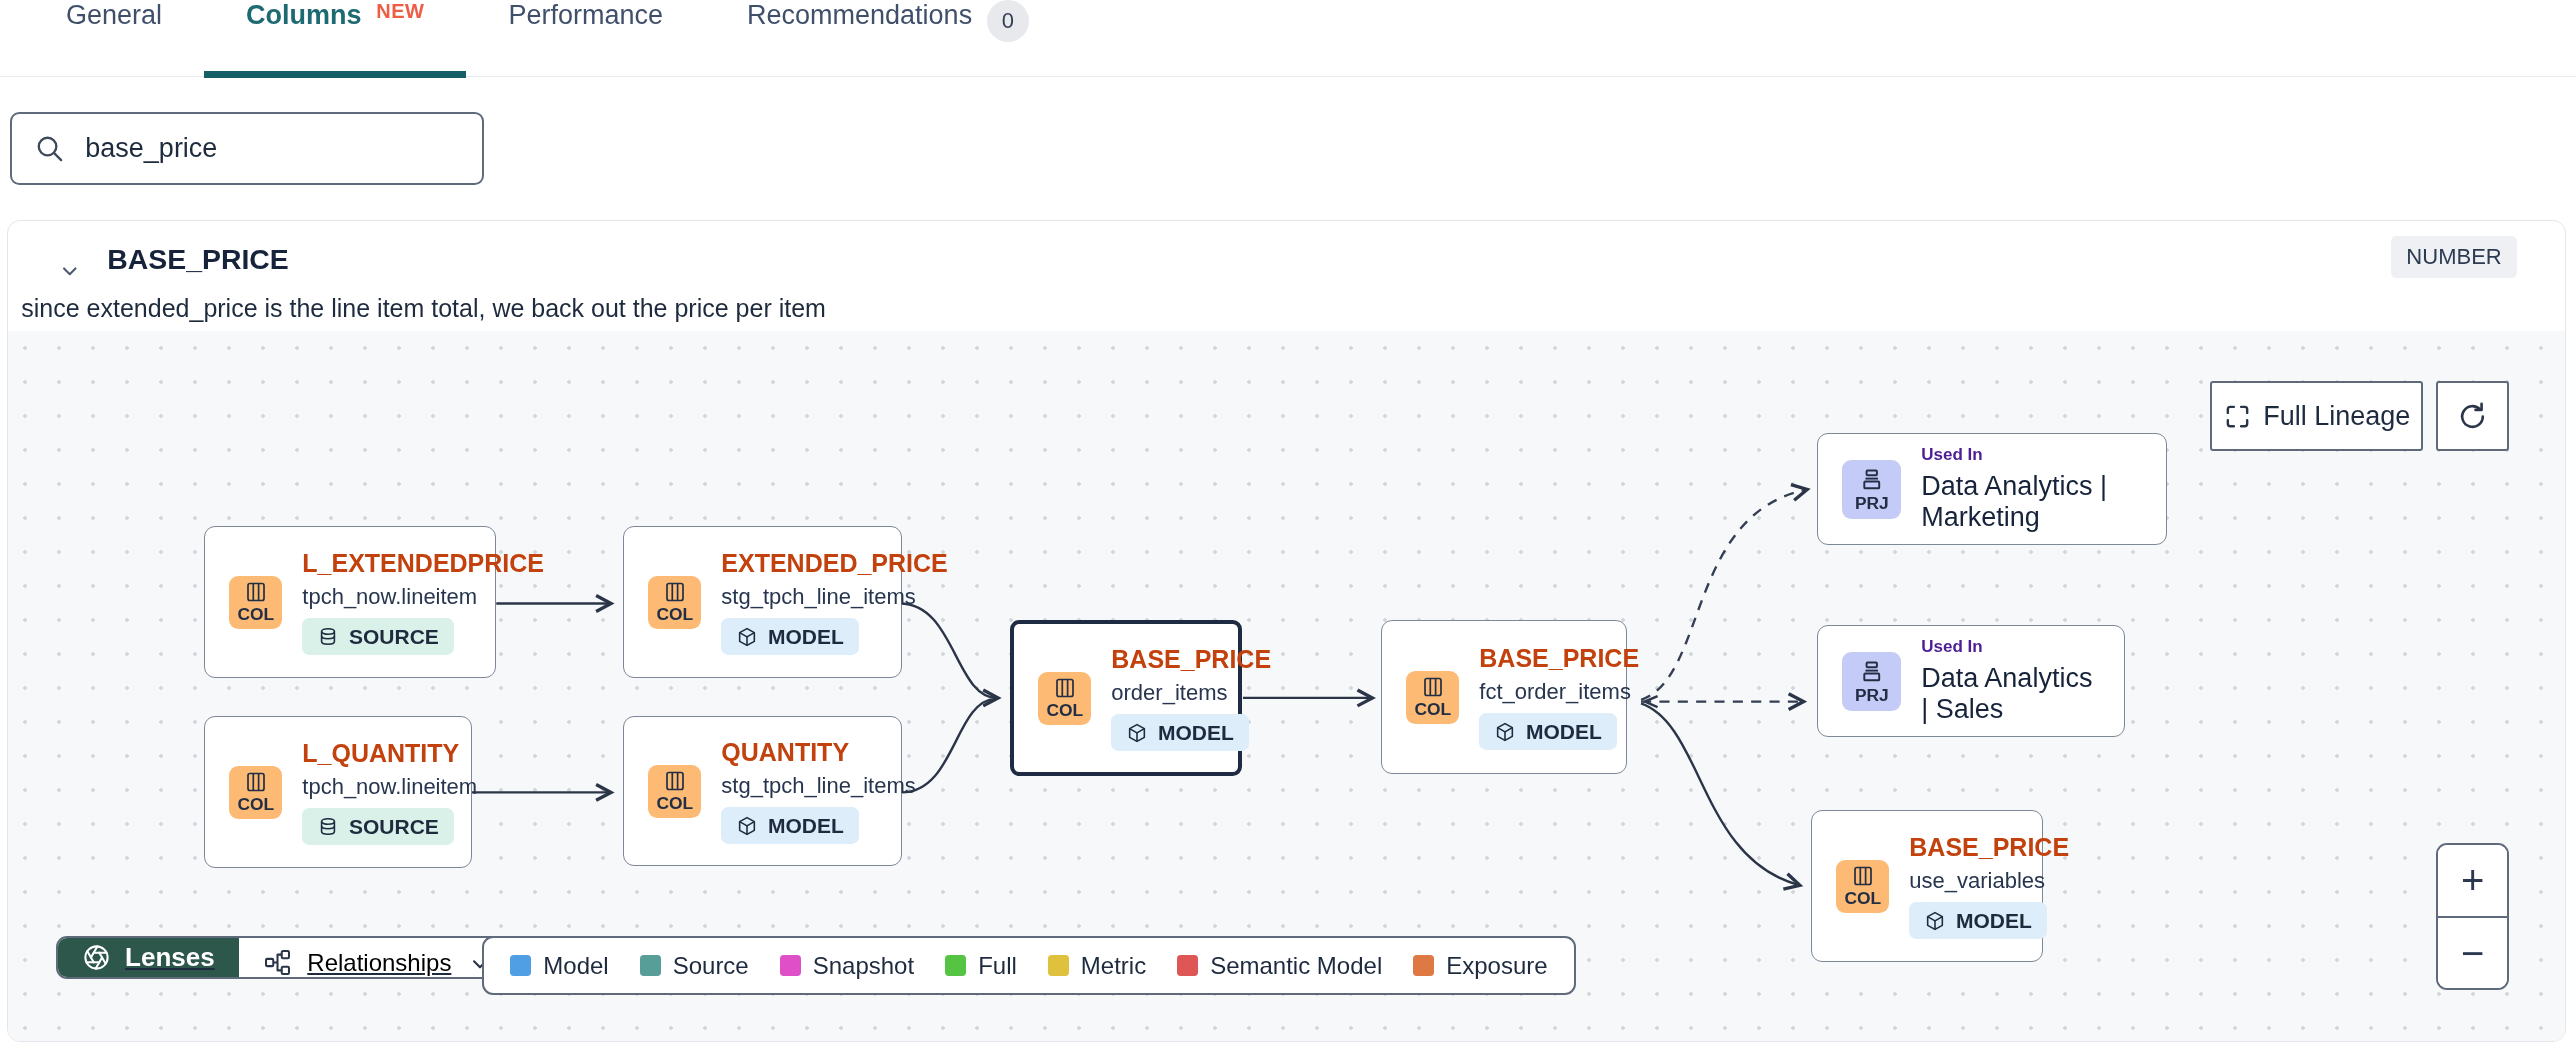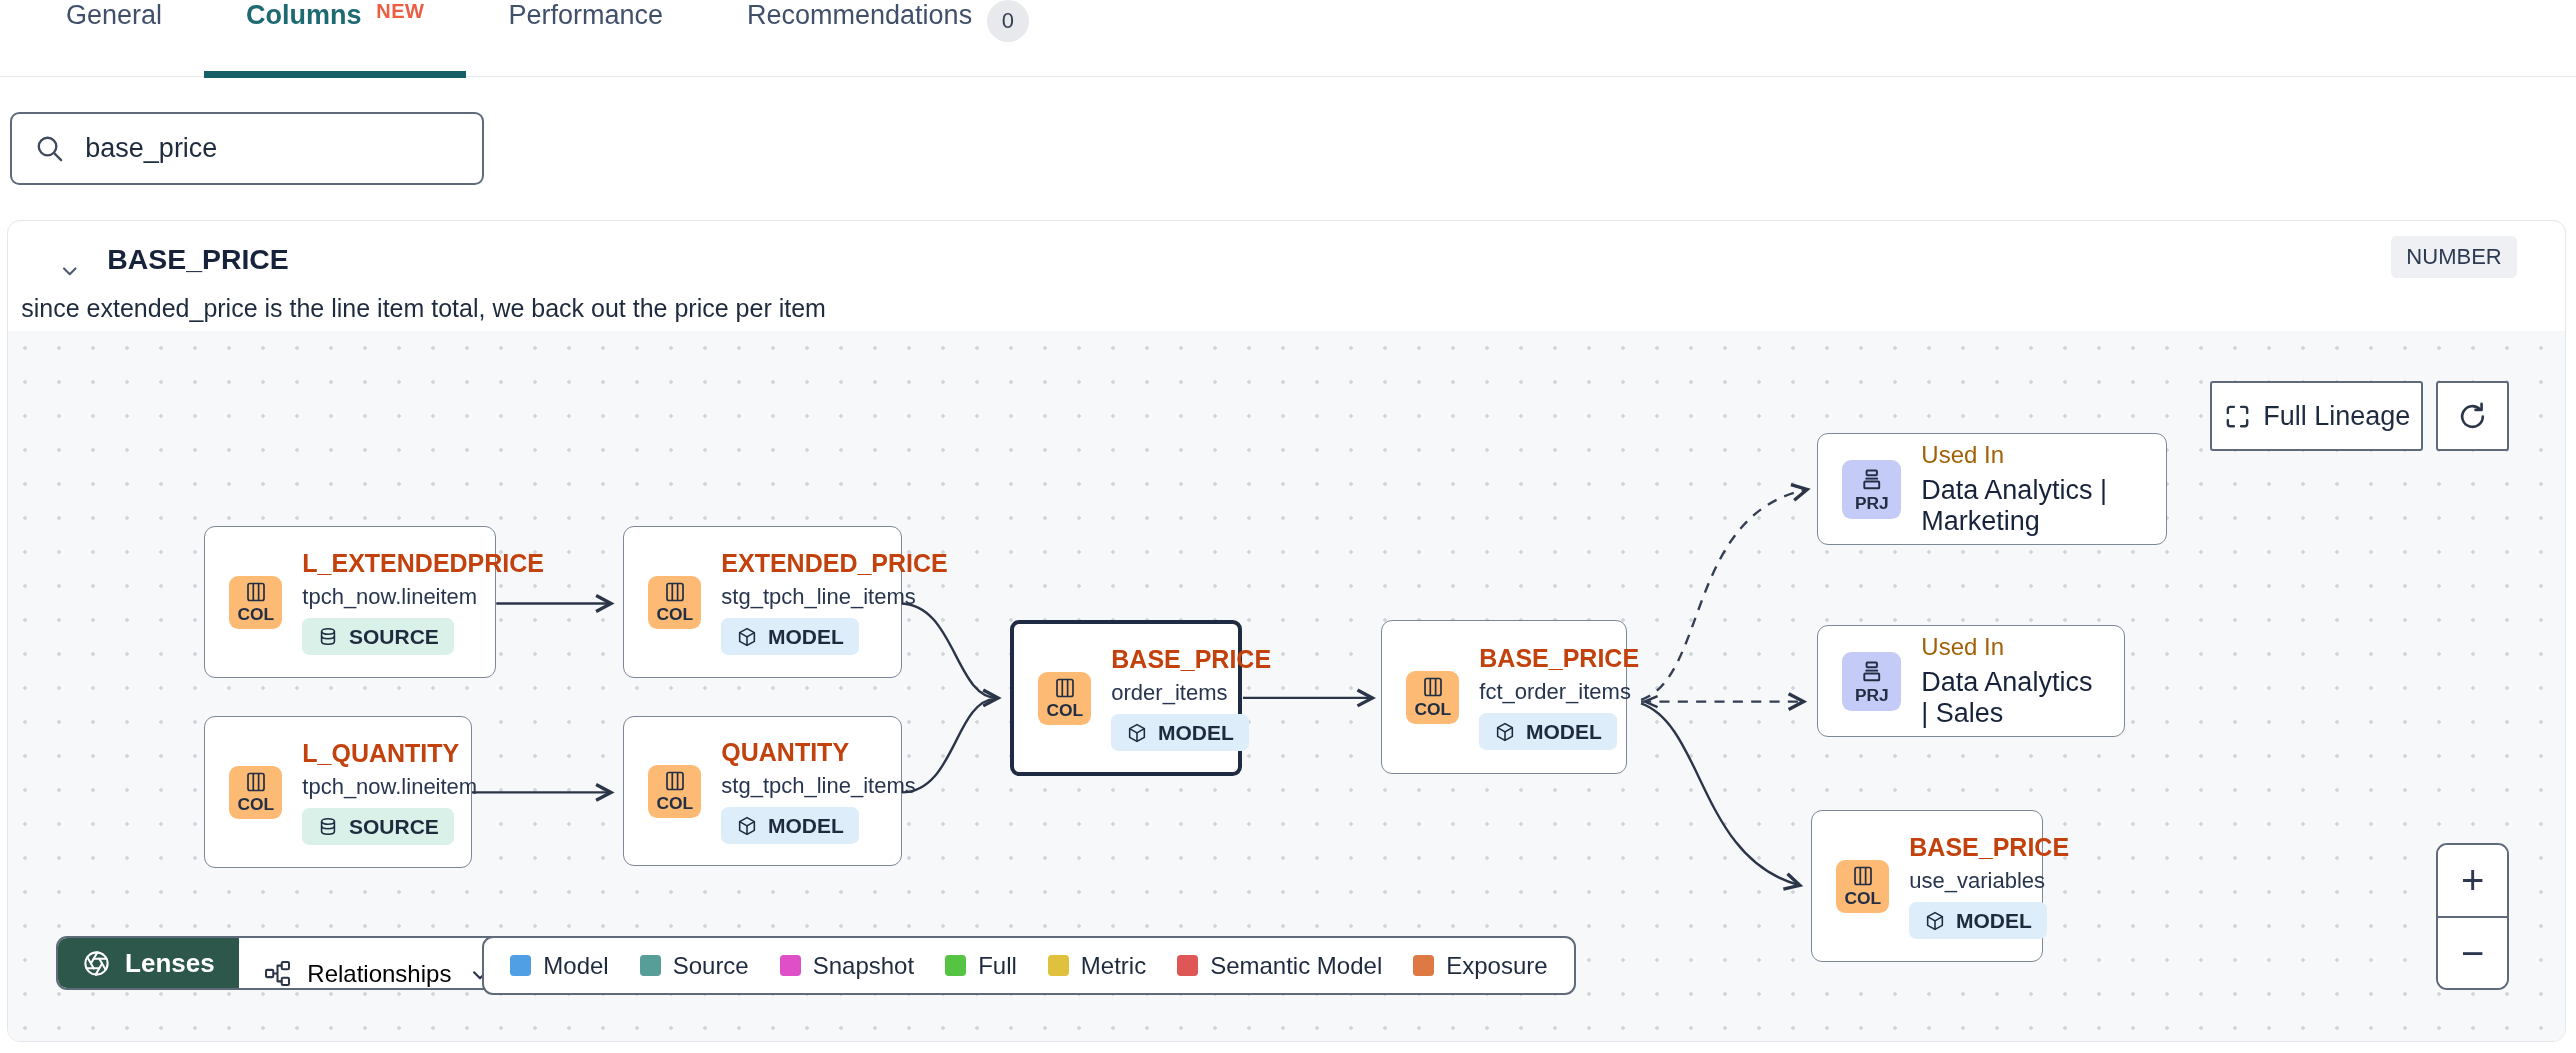--- a/index.html
+++ b/index.html
@@ -44,35 +44,35 @@
         align-items:center;justify-content:center;gap:1.8px;color:#222e44;}
   .kind .klabel{font-size:17.4px;font-weight:600;line-height:1;}
   .prj .kind{width:59px;height:59px;background:#c5cbf7;}
   .nbody{display:flex;flex-direction:column;gap:6.4px;}
   .ntitle{font-size:25px;font-weight:600;color:#c2410c;}
   .nsub{font-size:22px;color:#27354e;}
   .typebadge{display:inline-flex;align-items:center;gap:10px;padding:6.4px 14.7px;border-radius:7.3px;
              font-size:21px;font-weight:600;width:max-content;color:#1e2b3e;margin-top:1.8px;}
   .typebadge.source{background:#d9f1e8;}
   .typebadge.model{background:#ddedfa;}
-  .prj .ntitle{font-size:24px;font-weight:400;color:#a16207;}
+  .prj .ntitle{font-size:17px;font-weight:700;color:#4c1d95;}
   .prj .nsub{font-size:27px;font-weight:500;color:#16233a;}
 
   
   .btn{position:absolute;z-index:3;background:#fff;border:2.3px solid #5f6b7b;border-radius:3px;display:flex;
        align-items:center;justify-content:center;gap:11px;font-size:27px;color:#1e2b3e;box-sizing:border-box;
        cursor:pointer;font-family:inherit;}
   .zoomctl{position:absolute;z-index:3;left:2428px;top:512px;width:73px;height:147px;border:2.3px solid #5f6b7b;
            border-radius:11px;background:#fff;display:flex;flex-direction:column;overflow:hidden;box-sizing:border-box;}
   .zoomctl button{flex:1;border:none;background:#fff;font-size:40px;font-weight:300;color:#2a3850;cursor:pointer;
                   font-family:inherit;line-height:1;padding:0;}
   .zoomctl button:first-child{border-bottom:2.3px solid #5f6b7b;}
 
-  .lens-group{position:absolute;z-index:3;left:48px;top:605px;height:54px;display:flex;border:2.3px solid #5f6b7b;
-              border-radius:11px;overflow:hidden;background:#fff;box-sizing:border-box;}
+  .lens-group{position:absolute;z-index:3;left:48px;top:605px;height:43px;display:flex;border:2.3px solid #5f6b7b;
+              border-radius:11px;overflow:hidden;background:#fff;box-sizing:border-box;text-decoration:underline;}
   .lenses{background:#2e574c;color:#fff;display:flex;align-items:center;gap:13.8px;padding:0 24px;font-size:26px;
           font-weight:600;cursor:pointer;}
   .rels{display:flex;align-items:flex-end;gap:15.6px;padding:0 24px;font-size:24px;color:#000000;cursor:pointer;background:#fff;}
 
   .legend{position:absolute;z-index:3;left:474px;top:605px;height:59px;display:flex;align-items:center;gap:31px;
           border:2.3px solid #5f6b7b;border-radius:11px;background:#fff;padding:0 26px;box-sizing:border-box;}
   .legend-item{display:flex;align-items:center;gap:12px;font-size:24px;color:#1e2b3e;white-space:nowrap;}
   .swatch{width:21px;height:21px;border-radius:3.7px;background:#ccc;}
 
   svg.icon{display:block;}

